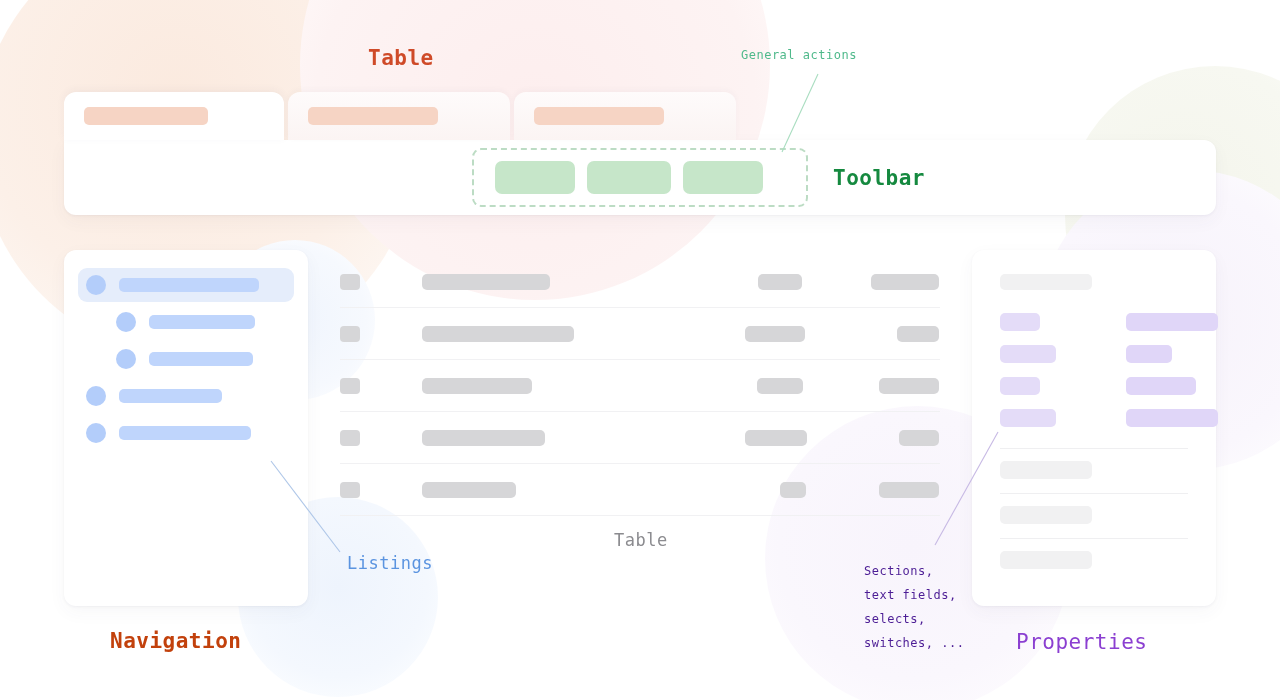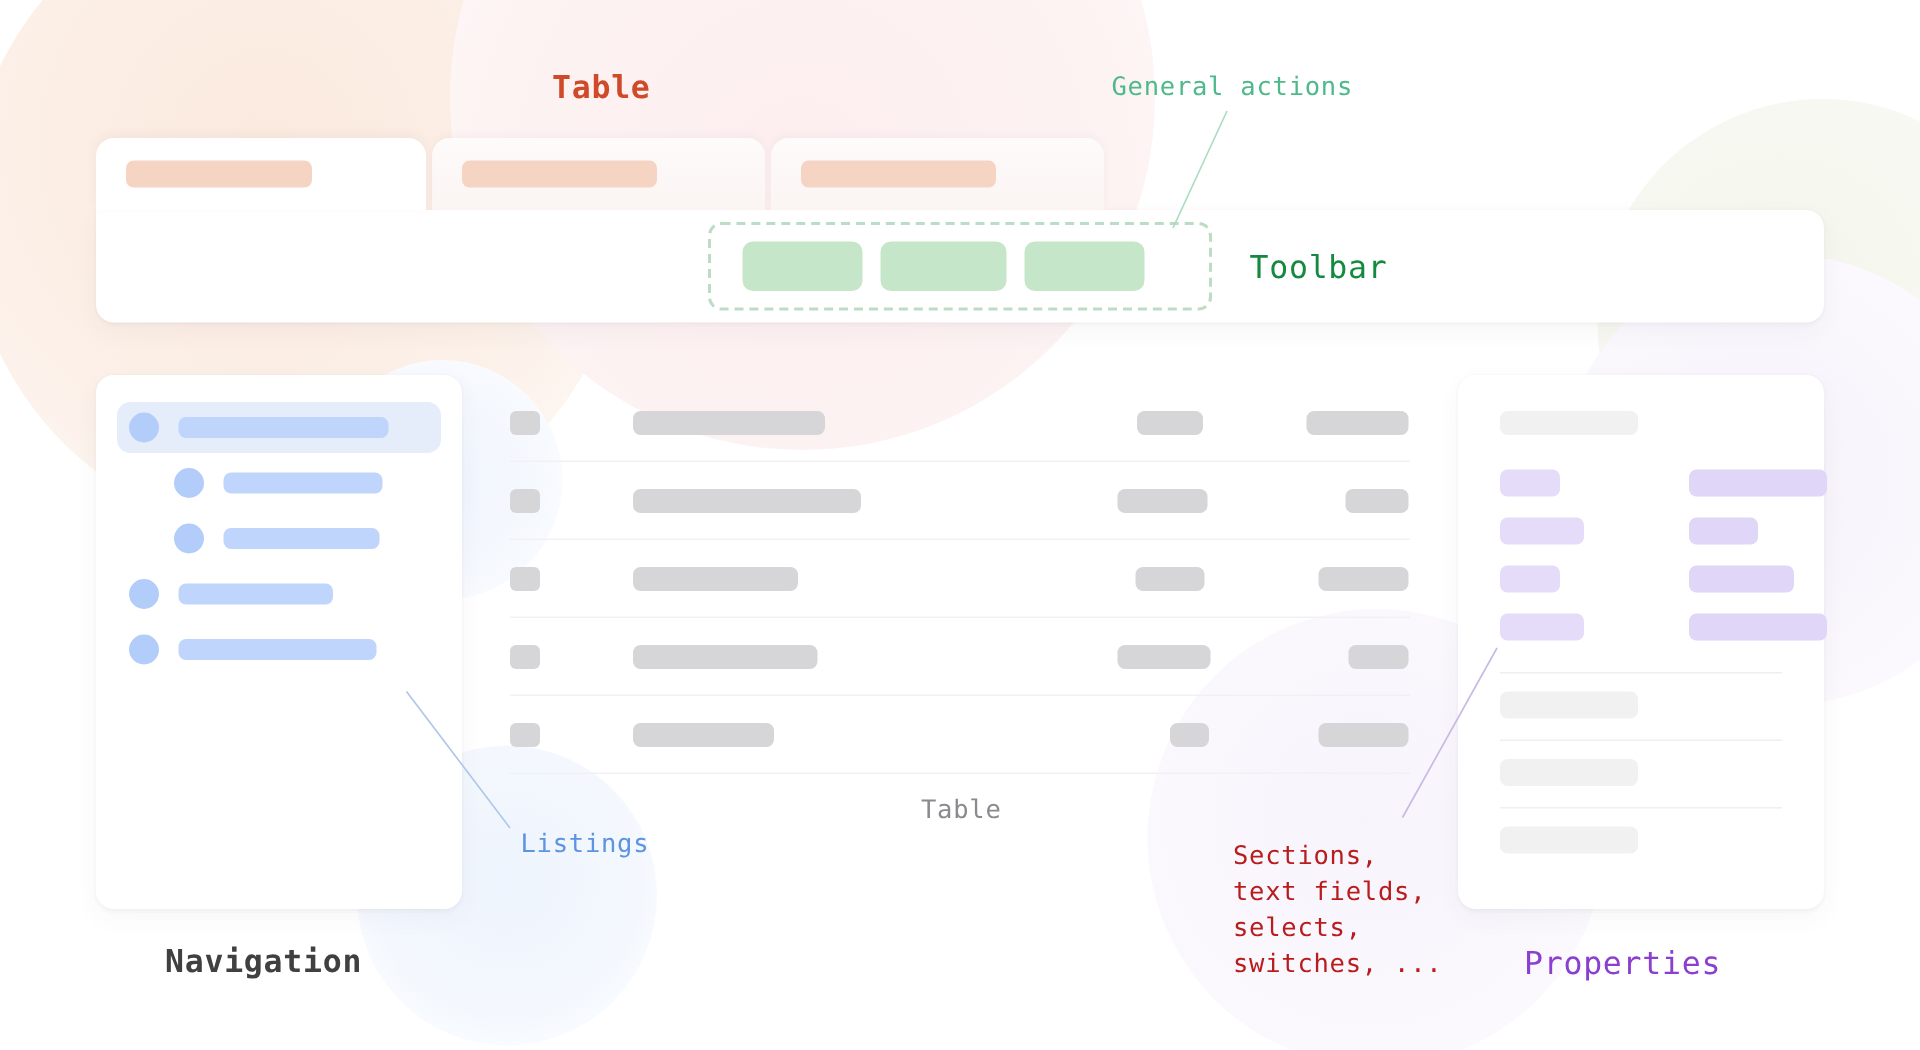--- a/index.html
+++ b/index.html
@@ -256,53 +256,53 @@
     white-space: pre;
     letter-spacing: 0.5px;
   }
   #label-tabs {
     left: 368px; top: 46px;
     font-size: 21px; font-weight: bold;
     color: #cf4a28;
   }
   #label-general-actions {
     left: 741px; top: 48px;
-    font-size: 17px; font-weight: normal;
+    font-size: 12px; font-weight: normal;
     color: #4fb98b;
   }
   #label-toolbar {
     left: 833px; top: 166px;
-    font-size: 21px; font-weight: normal;
+    font-size: 21px; font-weight: bold;
     color: #15893f;
   }
   #label-navigation {
     left: 110px; top: 629px;
     font-size: 21px; font-weight: bold;
-    color: #404040;
+    color: #c2410c;
   }
   #label-listings {
     left: 347px; top: 553px;
     font-size: 17px;
     color: #5b94e0;
   }
   #label-table {
     left: 614px; top: 530px;
     font-size: 17px;
     color: #8b8b8f;
   }
   #label-properties {
     left: 1016px; top: 630px;
     font-size: 21px; font-weight: normal;
     color: #8b3fd1;
   }
   #label-sections {
-    left: 822px; top: 559px;
-    font-size: 17px;
+    left: 864px; top: 559px;
+    font-size: 12px;
     line-height: 24px;
-    color: #b91c1c;
+    color: #4c1d95;
   }
 
   
   #connectors {
     position: absolute;
     inset: 0;
     z-index: 5;
     pointer-events: none;
   }
 </style>

